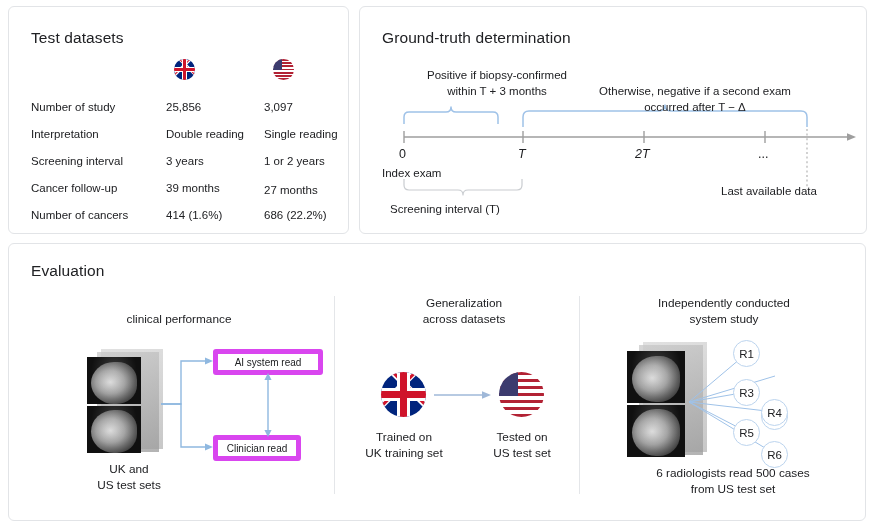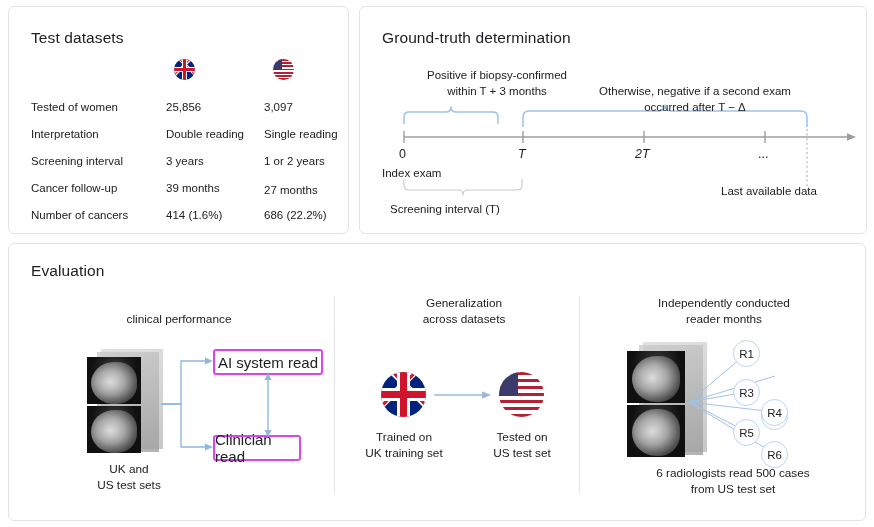--- a/index.html
+++ b/index.html
@@ -64,22 +64,22 @@
   .tl-axlabel{position:absolute;font-size:12.5px;color:#202124;white-space:nowrap;}
   .ital{font-style:italic;}
 
   
   .sub-title{position:absolute;font-size:11.8px;color:#202124;text-align:center;line-height:15px;white-space:nowrap;}
   .divider{position:absolute;width:1px;background:#e4e6e9;}
   .cap{position:absolute;font-size:11.8px;color:#202124;text-align:center;line-height:15.5px;white-space:nowrap;}
 
   .readbox{
     position:absolute;box-sizing:border-box;
-    border:2px solid #d946ef;border-radius:3px;background:#fff;
-    font-size:15px;color:#202124;
+    border:5px solid #d946ef;border-radius:3px;background:#fff;
+    font-size:10px;color:#202124;
     display:flex;align-items:center;justify-content:center;
   }
 
   .rcircle{
     position:absolute;width:25px;height:25px;border-radius:50%;
     border:1px solid #bcd4ee;background:#fff;
     font-size:11.5px;color:#202124;
     display:flex;align-items:center;justify-content:center;
   }
 
@@ -106,21 +106,21 @@
     <span class="hw"></span>
       <span class="vw"></span>
     <span class="hr"></span>
       <span class="vr"></span>
   </div>
   <div class="flag flag-us" style="position:absolute;left:264px;top:52px;width:21px;height:21px;">
     <span class="stripes"></span>
       <span class="canton"></span>
   </div>
 
-  <div class="dt-row col-label" style="top:94px;">Tested of women</div>
+  <div class="dt-row col-label" style="top:94px;">Number of study</div>
   <div class="dt-row col-uk" style="top:94px;">25,856</div>
   <div class="dt-row col-us" style="top:94px;">3,097</div>
 
   <div class="dt-row col-label" style="top:121px;">Interpretation</div>
   <div class="dt-row col-uk" style="top:121px;">Double reading</div>
   <div class="dt-row col-us" style="top:121px;">Single reading</div>
 
   <div class="dt-row col-label" style="top:148px;">Screening interval</div>
   <div class="dt-row col-uk" style="top:148px;">3 years</div>
   <div class="dt-row col-us" style="top:148px;">1 or 2 years</div>
@@ -238,21 +238,21 @@
     <line x1="0" y1="9" x2="48" y2="9" stroke="#9fb8d8" stroke-width="1.4"></line>
     <polygon points="48,5.2 57,9 48,12.8" fill="#9fb8d8"></polygon>
   </svg>
 
   <div class="cap" style="left:337px;top:186px;width:116px;">Trained on</div>
   <div class="cap" style="left:337px;top:202px;width:116px;">UK training set</div>
   <div class="cap" style="left:455px;top:186px;width:116px;">Tested on</div>
   <div class="cap" style="left:455px;top:202px;width:116px;">US test set</div>
 
   <div class="sub-title" style="left:590px;top:52px;width:250px;">Independently conducted</div>
-  <div class="sub-title" style="left:590px;top:68px;width:250px;">reader months</div>
+  <div class="sub-title" style="left:590px;top:68px;width:250px;">system study</div>
 
   <div class="mammo-wrap" style="left:618px;top:104px;width:86px;height:110px;">
     <div class="sheet" style="left:16px;top:-6px;width:64px;height:110px;opacity:.55;"></div>
     <div class="sheet" style="left:12px;top:-3px;width:64px;height:110px;opacity:.75;"></div>
     <div class="mimg" style="left:0px;top:3px;width:58px;height:52px;">
       <div class="breast" style="left:5px;top:5px;width:48px;height:46px;"></div>
       <div class="haze"></div>
     </div>
     <div class="mimg" style="left:0px;top:57px;width:58px;height:52px;">
       <div class="breast" style="left:5px;top:4px;width:48px;height:47px;"></div>

